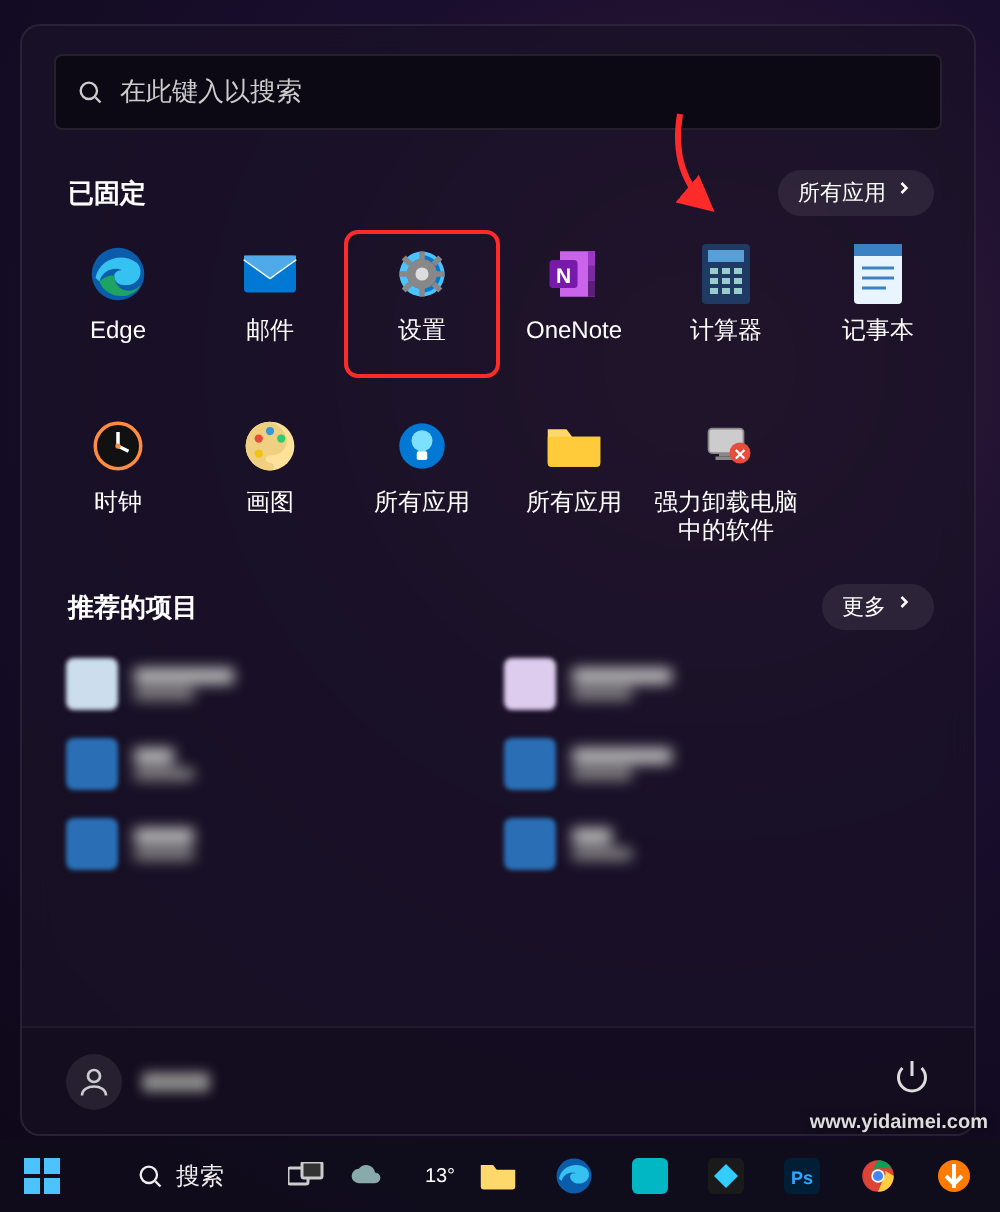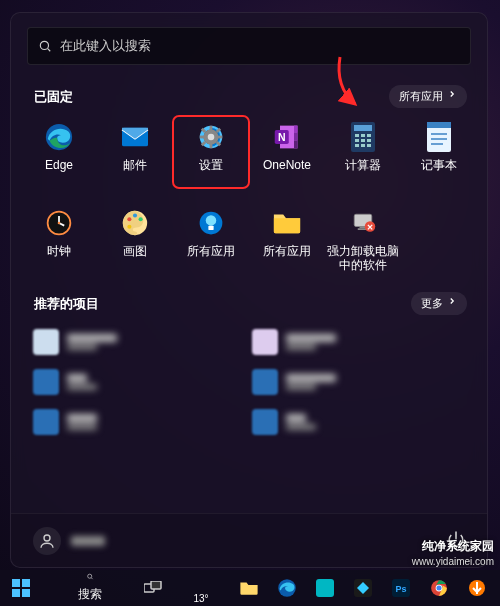--- a/index.html
+++ b/index.html
@@ -151,21 +151,20 @@
     padding: 0 4px;
     gap: 4px;
   }
   .tb-item {
     width: 34px;
     height: 30px;
     display: flex;
     align-items: center;
     justify-content: center;
     border-radius: 4px;
-    flex-direction: column;
   }
   .tb-search {
     width: 90px;
     display: flex;
     align-items: center;
     gap: 6px;
     font-size: 12px;
     color: #eee;
     padding-left: 6px;
   }
@@ -173,21 +172,21 @@
     position: absolute;
     right: 6px;
     bottom: 38px;
     text-align: right;
     font-size: 12px;
     line-height: 1.3;
     text-shadow: 0 0 4px rgba(0,0,0,0.8);
     color: #fff;
     font-weight: 600;
   }
-  .watermark .sub { font-size: 10px; font-weight: 400; color: #ddd; }
+  .watermark .sub { font-size: 10px; font-weight: 700; color: #ddd; }
   .arrow {
     position: absolute;
     top: 52px;
     left: 330px;
     pointer-events: none;
   }
 </style>
 </head>
 <body>
 
@@ -438,21 +437,20 @@
 <svg class="arrow" width="50" height="60">
   <defs>
       <marker id="ah" markerWidth="6" markerHeight="6" refX="5" refY="3" orient="auto">
         <path d="M0,0 L6,3 L0,6 Z" fill="#ff2a2a"></path>
       </marker>
     </defs>
   <path d="M10 5 Q 5 35 25 52" stroke="#ff2a2a" stroke-width="3" fill="none" marker-end="url(#ah)"></path>
 </svg>
 
 <div class="watermark">
-  <div>纯净系统家园</div>
   <div class="sub">www.yidaimei.com</div>
 </div>
 
 <div class="taskbar">
   <div class="tb-item">
     <svg width="20" height="20" viewBox="0 0 20 20">
         <rect x="1" y="1" width="8" height="8" fill="#4cc2ff"></rect>
         <rect x="11" y="1" width="8" height="8" fill="#4cc2ff"></rect>
         <rect x="1" y="11" width="8" height="8" fill="#4cc2ff"></rect>
         <rect x="11" y="11" width="8" height="8" fill="#4cc2ff"></rect>

